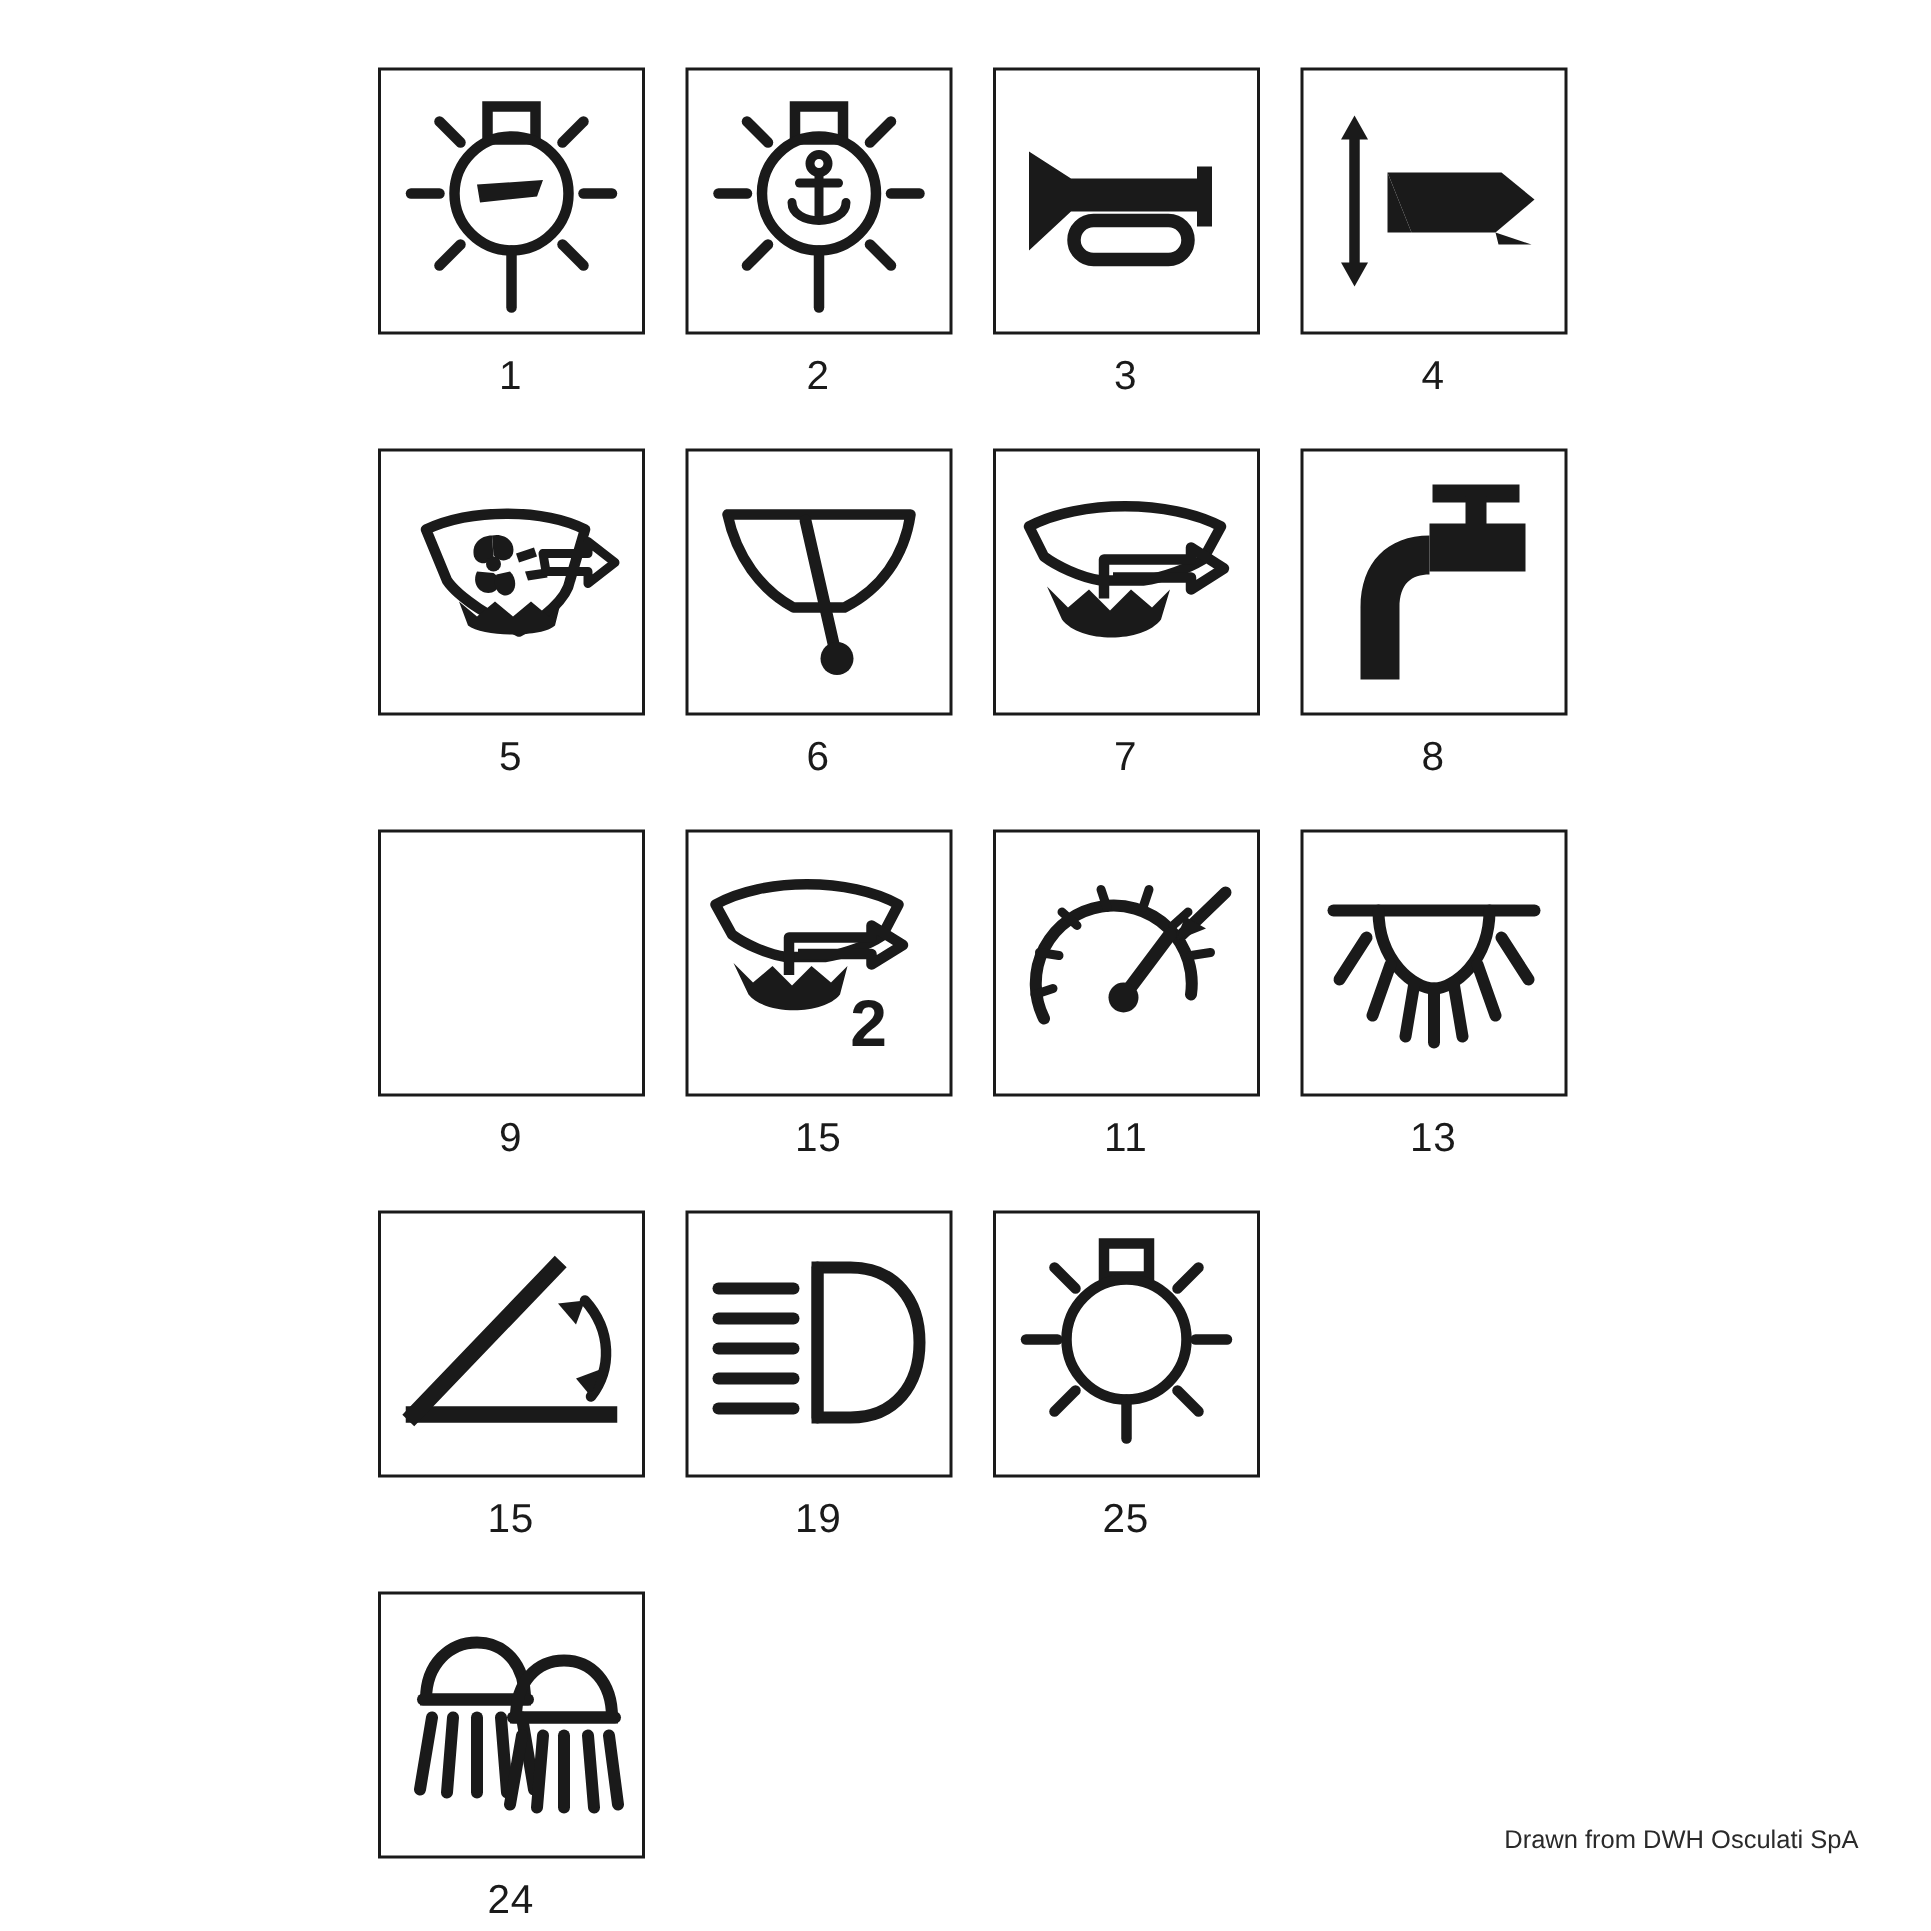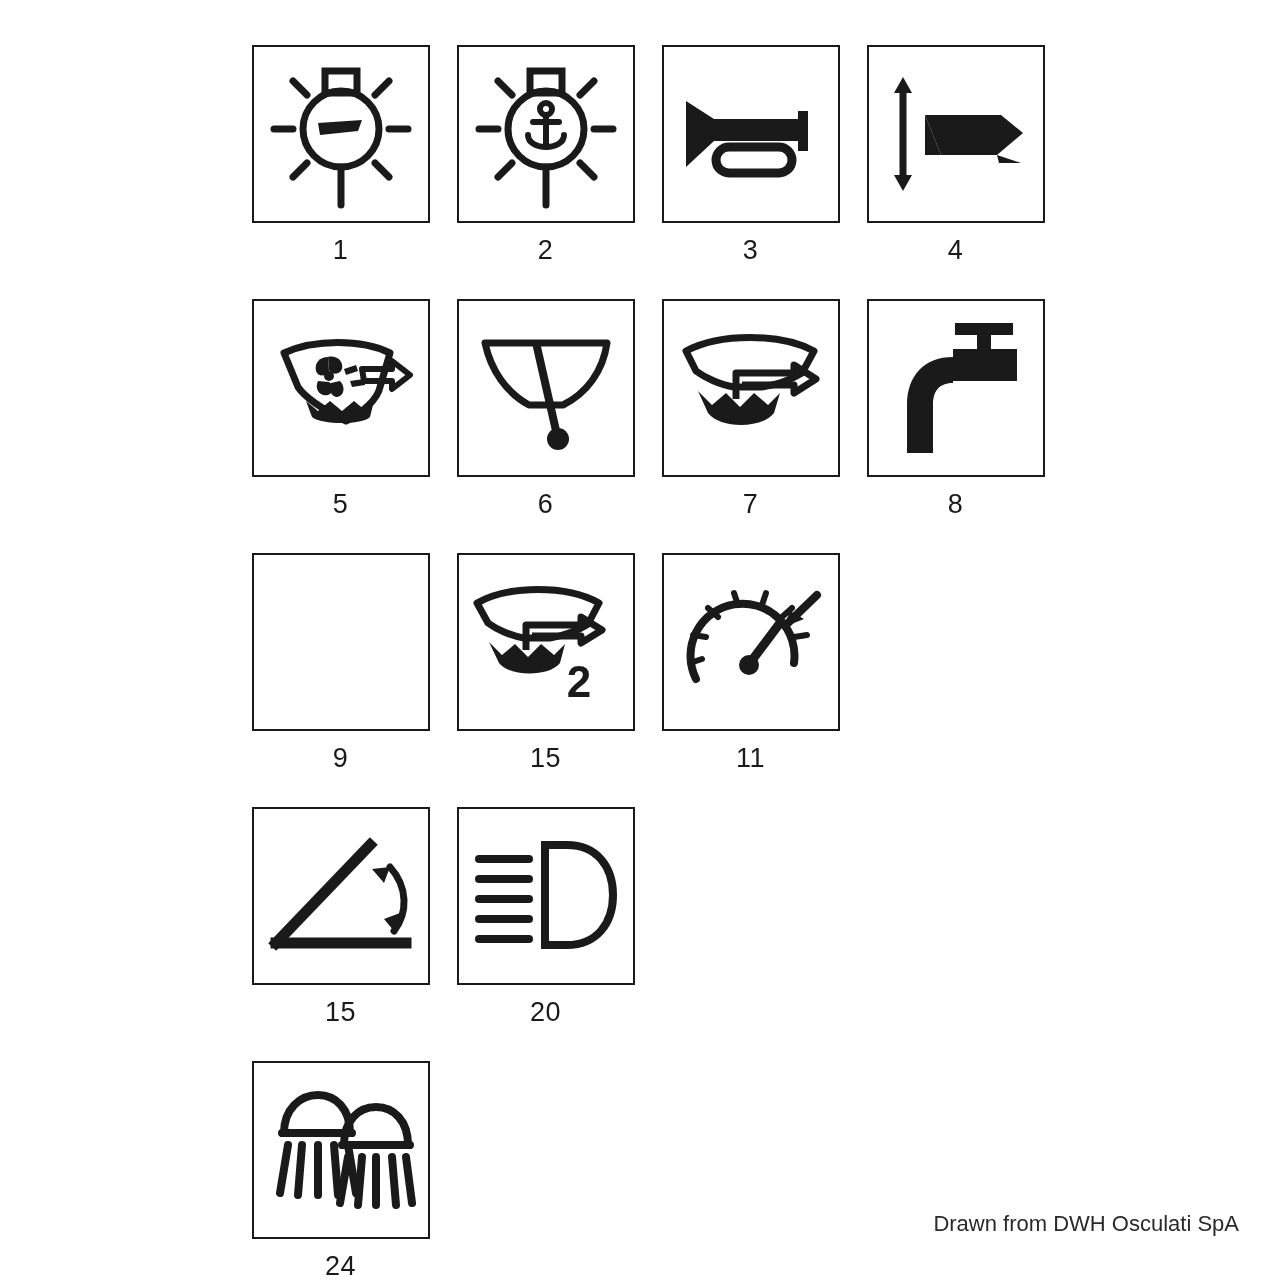--- a/index.html
+++ b/index.html
@@ -60,21 +60,21 @@
     line-height: 30px;
     letter-spacing: 0.5px;
     color: #1a1a1a;
     text-align: center;
     font-family: "Liberation Sans", sans-serif;
   }
   .credit {
     position: absolute;
     right: 48px;
     bottom: 50px;
-    font-size: 22px;
+    font-size: 17px;
     color: #2a2a2a;
     font-family: "Liberation Sans", sans-serif;
     white-space: nowrap;
   }
 </style>
 </head>
 <body>
 
 <div id="sheet">
 
@@ -274,20 +274,38 @@
             <circle cx="73" cy="98" r="10" fill="#1a1a1a"></circle>
             <g stroke="#1a1a1a" stroke-width="8" stroke-linecap="round" fill="none">
               <line x1="141" y1="28" x2="112" y2="56"></line>
             </g>
             <path d="M108 60 L128 52 L114 44 Z" fill="#1a1a1a"></path>
           </svg>
         </div>
         <div class="caption">11</div>
       </div>
 
+      <div class="cell">
+        <div class="tile">
+          <svg width="150" height="150" viewBox="0 0 150 150">
+            <g fill="none" stroke="#1a1a1a" stroke-width="8" stroke-linecap="round">
+              <line x1="8" y1="40" x2="142" y2="40"></line>
+              <path d="M38 40 C38 74 62 92 75 92 C88 92 112 74 112 40"></path>
+              <line x1="30" y1="58" x2="12" y2="86"></line>
+              <line x1="46" y1="76" x2="34" y2="110"></line>
+              <line x1="62" y1="88" x2="56" y2="124"></line>
+              <line x1="88" y1="88" x2="94" y2="124"></line>
+              <line x1="104" y1="76" x2="116" y2="110"></line>
+              <line x1="120" y1="58" x2="138" y2="86"></line>
+              <line x1="75" y1="92" x2="75" y2="128"></line>
+            </g>
+          </svg>
+        </div>
+        <div class="caption">13</div>
+      </div>
 
     </div>
 
     <div class="row">
 
 
       <div class="cell">
         <div class="tile">
           <svg width="150" height="150" viewBox="0 0 150 150">
             <g stroke="#1a1a1a" stroke-width="11" stroke-linecap="square" fill="none">
@@ -311,23 +329,41 @@
               <path d="M74 24 L96 24 C126 24 142 46 142 74 C142 102 126 124 96 124 L74 124 Z"></path>
               <line x1="74" y1="24" x2="74" y2="124"></line>
               <line x1="8" y1="38" x2="58" y2="38"></line>
               <line x1="8" y1="58" x2="58" y2="58"></line>
               <line x1="8" y1="78" x2="58" y2="78"></line>
               <line x1="8" y1="98" x2="58" y2="98"></line>
               <line x1="8" y1="118" x2="58" y2="118"></line>
             </g>
           </svg>
         </div>
-        <div class="caption">20</div>
-      </div>
-
+        <div class="caption">19</div>
+      </div>
+
+      <div class="cell">
+        <div class="tile">
+          <svg width="150" height="150" viewBox="0 0 150 150">
+            <g fill="none" stroke="#1a1a1a" stroke-width="7" stroke-linecap="round">
+              <rect x="60" y="8" width="30" height="22"></rect>
+              <circle cx="75" cy="72" r="40"></circle>
+              <line x1="29" y1="72" x2="8" y2="72"></line>
+              <line x1="121" y1="72" x2="142" y2="72"></line>
+              <line x1="41" y1="38" x2="27" y2="24"></line>
+              <line x1="109" y1="38" x2="123" y2="24"></line>
+              <line x1="41" y1="106" x2="27" y2="120"></line>
+              <line x1="109" y1="106" x2="123" y2="120"></line>
+              <line x1="75" y1="112" x2="75" y2="138"></line>
+            </g>
+          </svg>
+        </div>
+        <div class="caption">25</div>
+      </div>
 
     </div>
 
     <div class="row">
 
       <div class="cell">
         <div class="tile">
           <svg width="150" height="150" viewBox="0 0 150 150">
             <g fill="none" stroke="#1a1a1a" stroke-width="8" stroke-linecap="round">
               <path d="M18 58 C18 34 34 20 52 20 C70 20 84 34 84 58 Z"></path>

